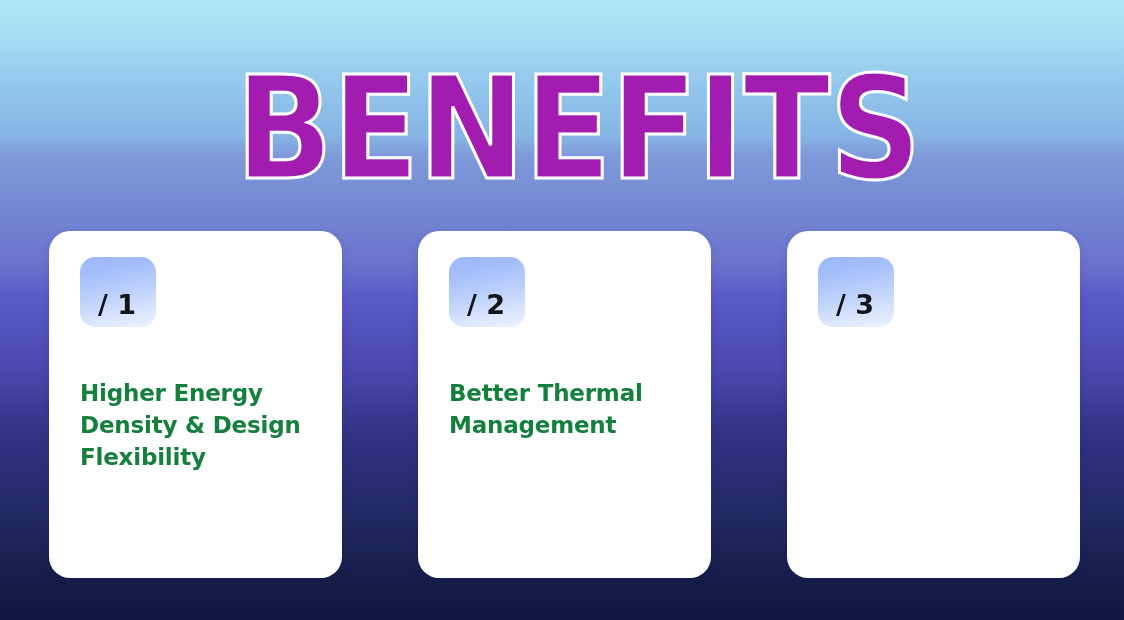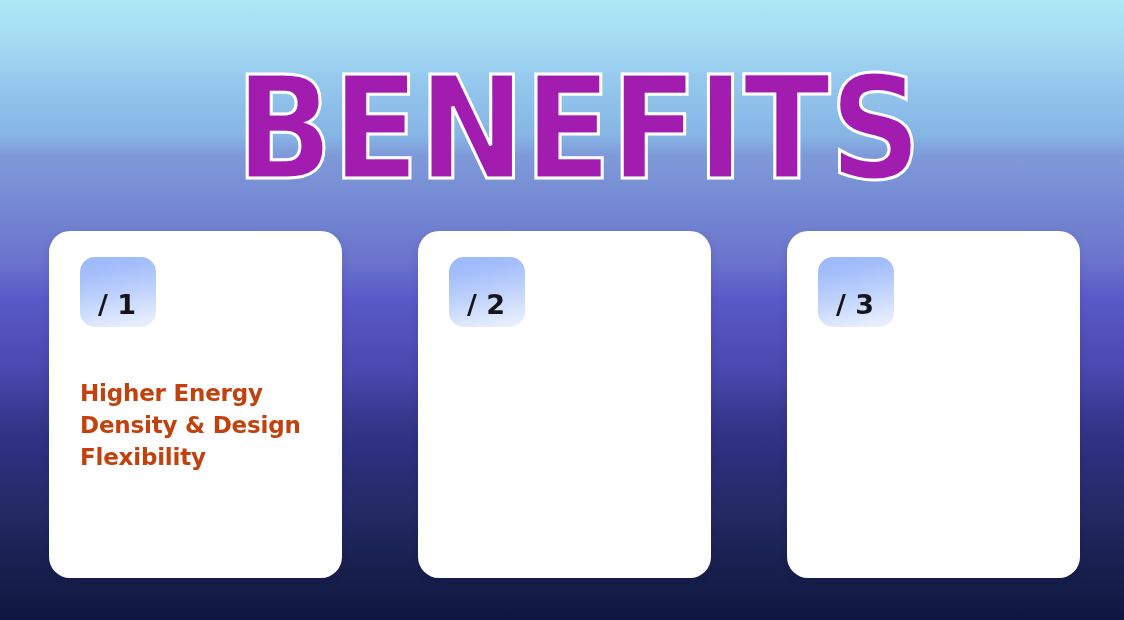--- a/index.html
+++ b/index.html
@@ -101,21 +101,21 @@
     padding-right:2px;
   }
 
   .card-title {
     margin-top:50px;
     width:225px;
     font-family:"DejaVu Sans", sans-serif;
     font-size:23px;
     line-height:32px;
     font-weight:bold;
-    color:#c2410c;
+    color:#15803d;
     letter-spacing:-0.2px;
   }
 
   .card-title.caps {
     text-transform:uppercase;
     letter-spacing:-0.1px;
   }
 </style>
 </head>
 <body>
@@ -130,20 +130,21 @@
       <div class="badge">
         <span class="badge-label">/ 1</span>
       </div>
       <div class="card-title">Higher Energy Density &amp; Design Flexibility</div>
     </div>
 
     <div class="card">
       <div class="badge">
         <span class="badge-label">/ 2</span>
       </div>
+      <div class="card-title">Better Thermal Management</div>
     </div>
 
     <div class="card">
       <div class="badge">
         <span class="badge-label">/ 3</span>
       </div>
     </div>
 
   </div>
 </div>

